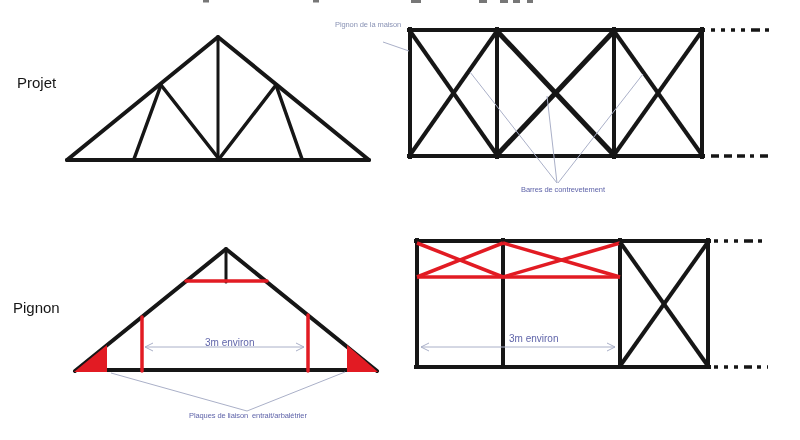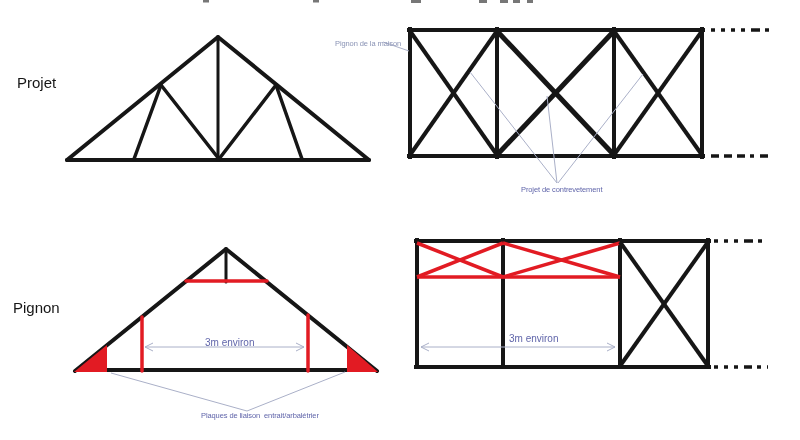--- a/index.html
+++ b/index.html
@@ -124,22 +124,22 @@
       <polyline class="ldr" points="607,343 615,347 607,351"></polyline>
     </g>
   </svg>
 
   <div class="lbl row-label" style="left:17px;top:74px;">Projet</div>
 
   <div class="lbl row-label" style="left:13px;top:299px;">Pignon</div>
 
 
 
-  <div class="lbl ann muted" style="left:335px;top:40px;">Pignon de la maison</div>
+  <div class="lbl ann muted" style="left:335px;top:21px;">Pignon de la maison</div>
 
-  <div class="lbl ann" style="left:521px;top:186px;">Projet de contrevetement</div>
+  <div class="lbl ann" style="left:521px;top:186px;">Barres de contrevetement</div>
 
   <div class="lbl dim-lbl" style="left:205px;top:337px;">3m environ</div>
 
   <div class="lbl dim-lbl" style="left:509px;top:333px;">3m environ</div>
 
-  <div class="lbl ann" style="left:201px;top:412px;text-align:right;">Plaques de liaison  entrait/arbalétrier</div>
+  <div class="lbl ann" style="left:189px;top:412px;text-align:right;">Plaques de liaison  entrait/arbalétrier</div>
 </div>
 
 </body></html>

